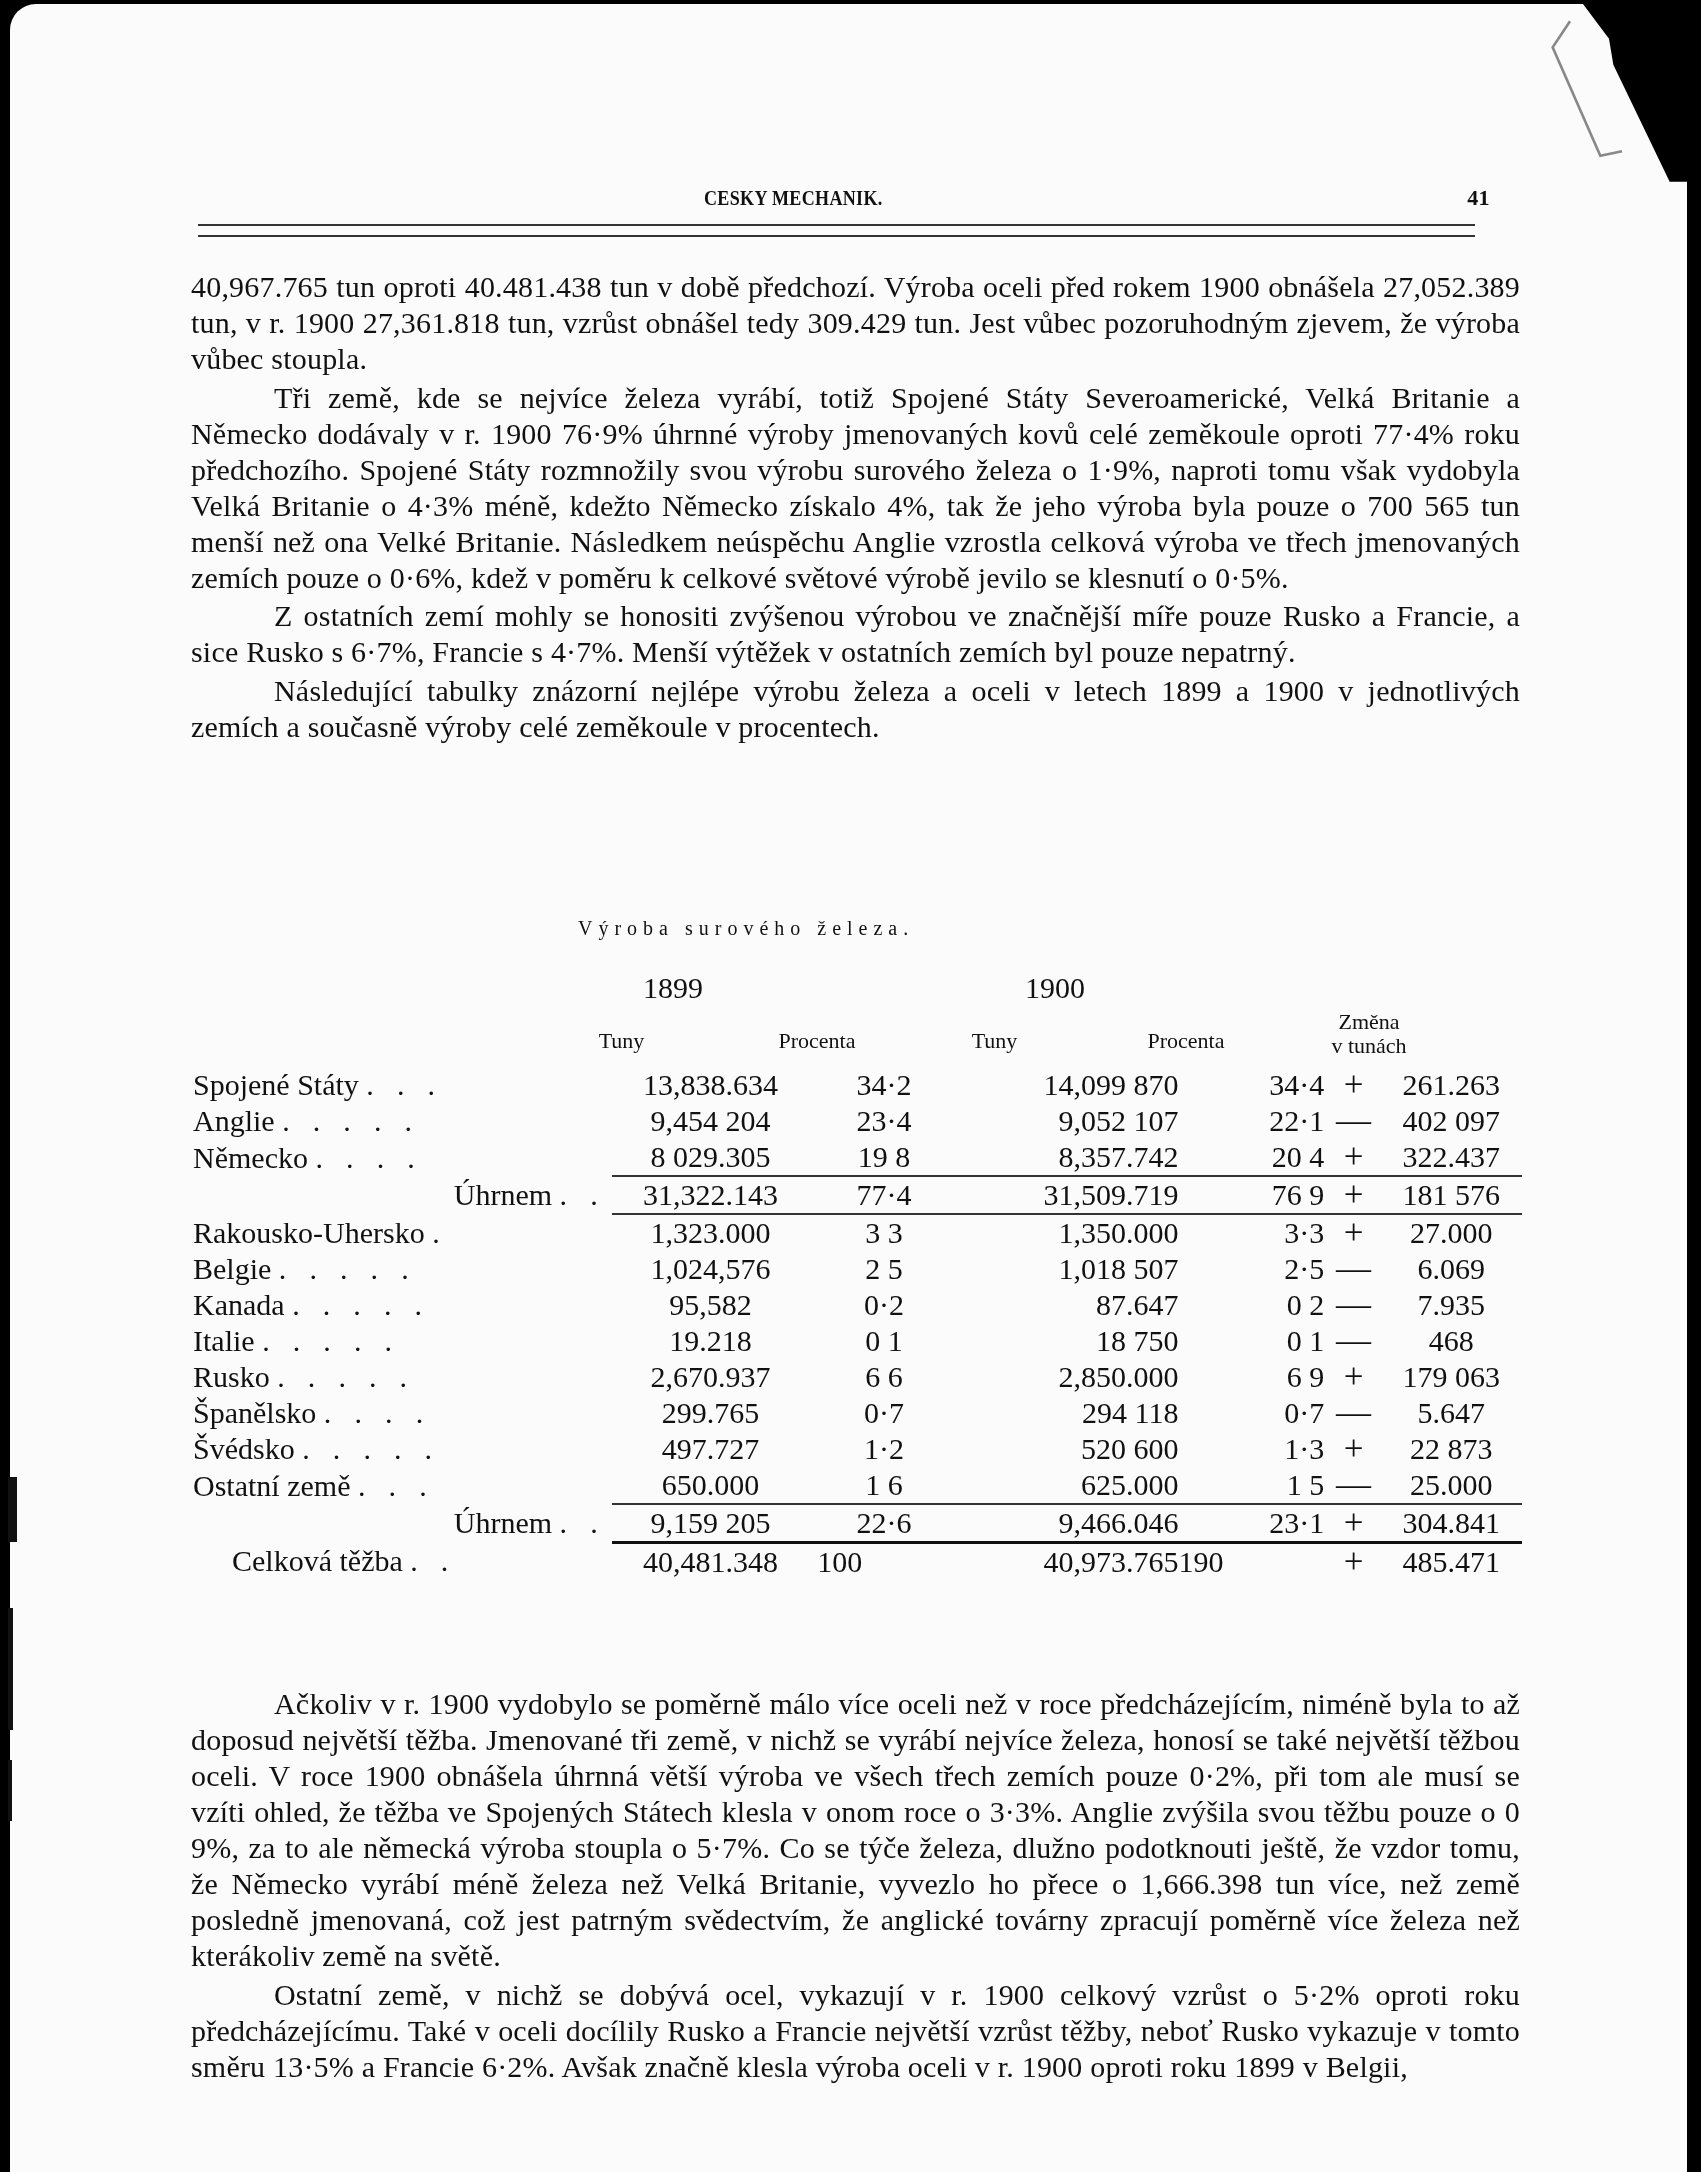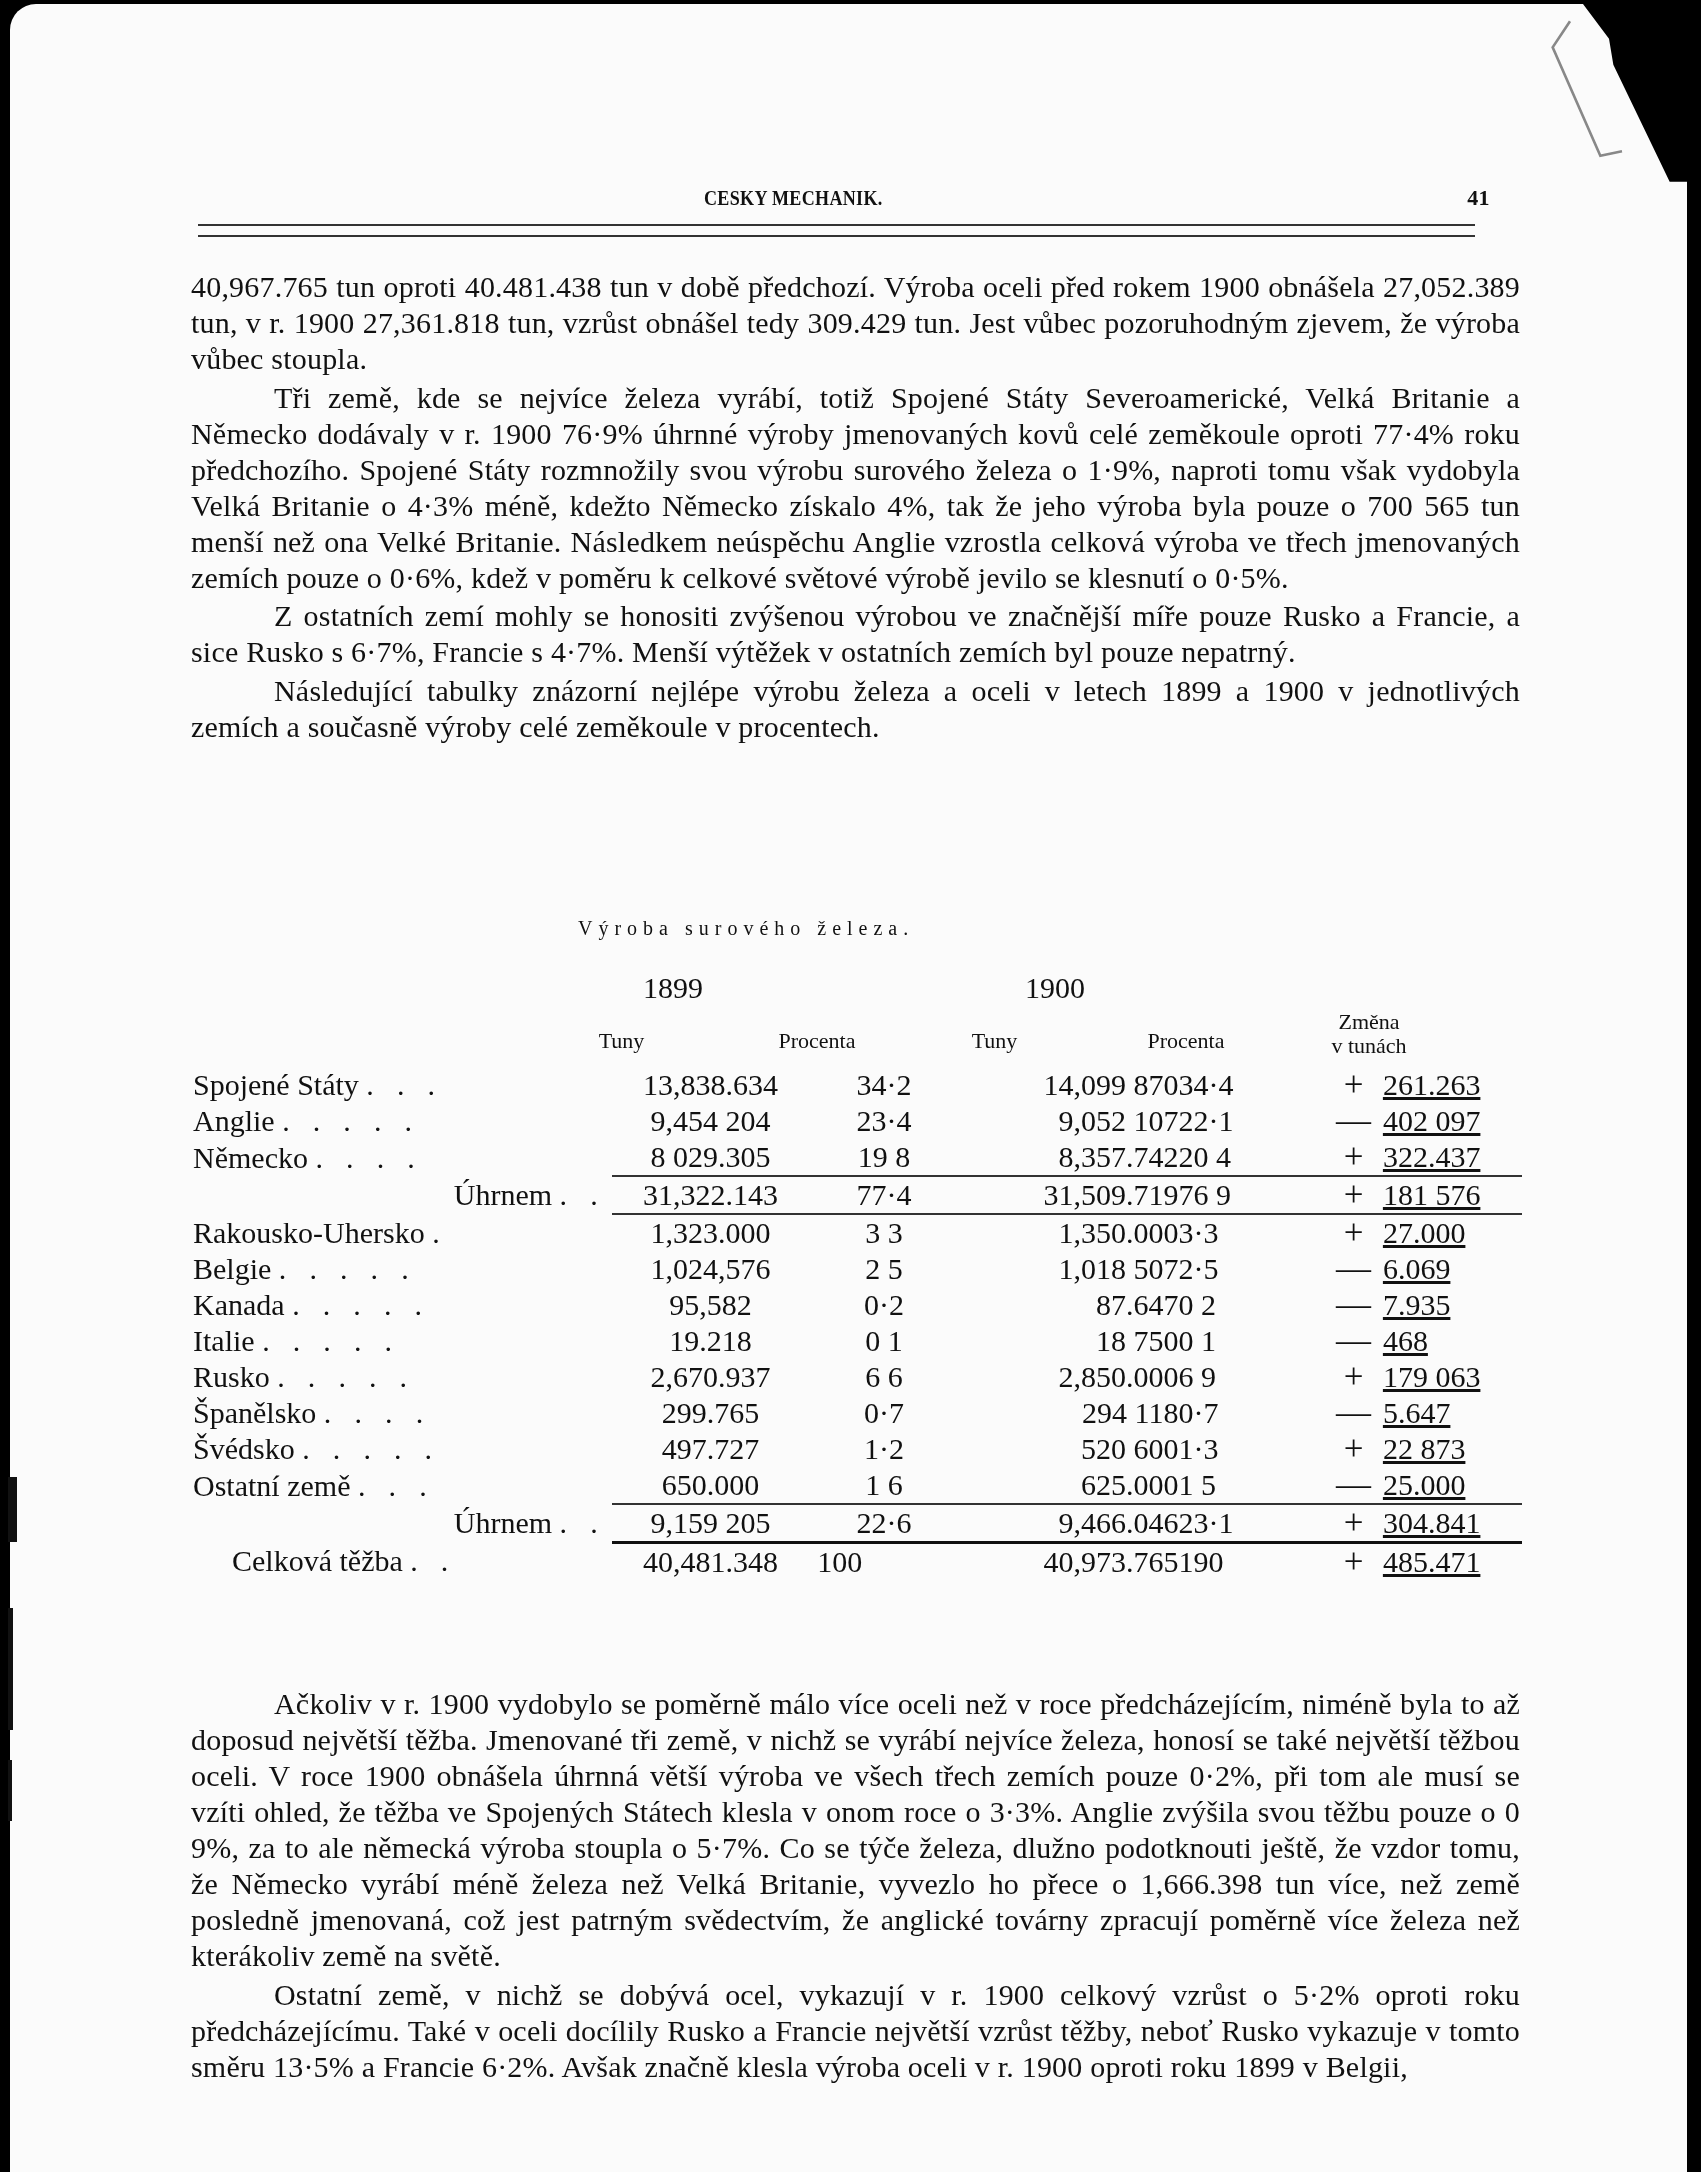--- a/index.html
+++ b/index.html
@@ -55,23 +55,23 @@
     position: absolute; left: 193px; top: 1067px;
     width: 1329px; border-collapse: collapse;
     font-size: 30px;
   }
   table.prod td { padding: 0; height: 36px; line-height: 36px; white-space: nowrap; }
   td.name { width: 361px; }
   td.name .dots { letter-spacing: 7.8px; }
   td.t99 { width: 187px; text-align: center; }
   td.p99 { width: 135px; text-align: center; }
   td.t00 { width: 209px; text-align: right; }
-  td.p00 { width: 139px; text-align: left; }
+  td.p00 { width: 139px; text-align: right; }
   td.sign { width: 56px; text-align: center; font-size: 35px; }
-  td.chg { width: 130px; text-align: left; padding-right: 2.6px !important; text-decoration: underline; }
+  td.chg { width: 130px; text-align: center; padding-right: 2.6px !important; }
   tr.sum td.name { text-align: right; padding-right: 7px; }
   tr.rule-above td:not(.name) { border-top: 2.2px solid #333; }
   tr.heavy td:not(.name) { border-top: 3.9px solid #111; }
   .left-edge-mark {
     position: absolute; left: 7.8px; width: 9.6px; background: #111;
   }
 </style>
 </head>
 <body>
 

